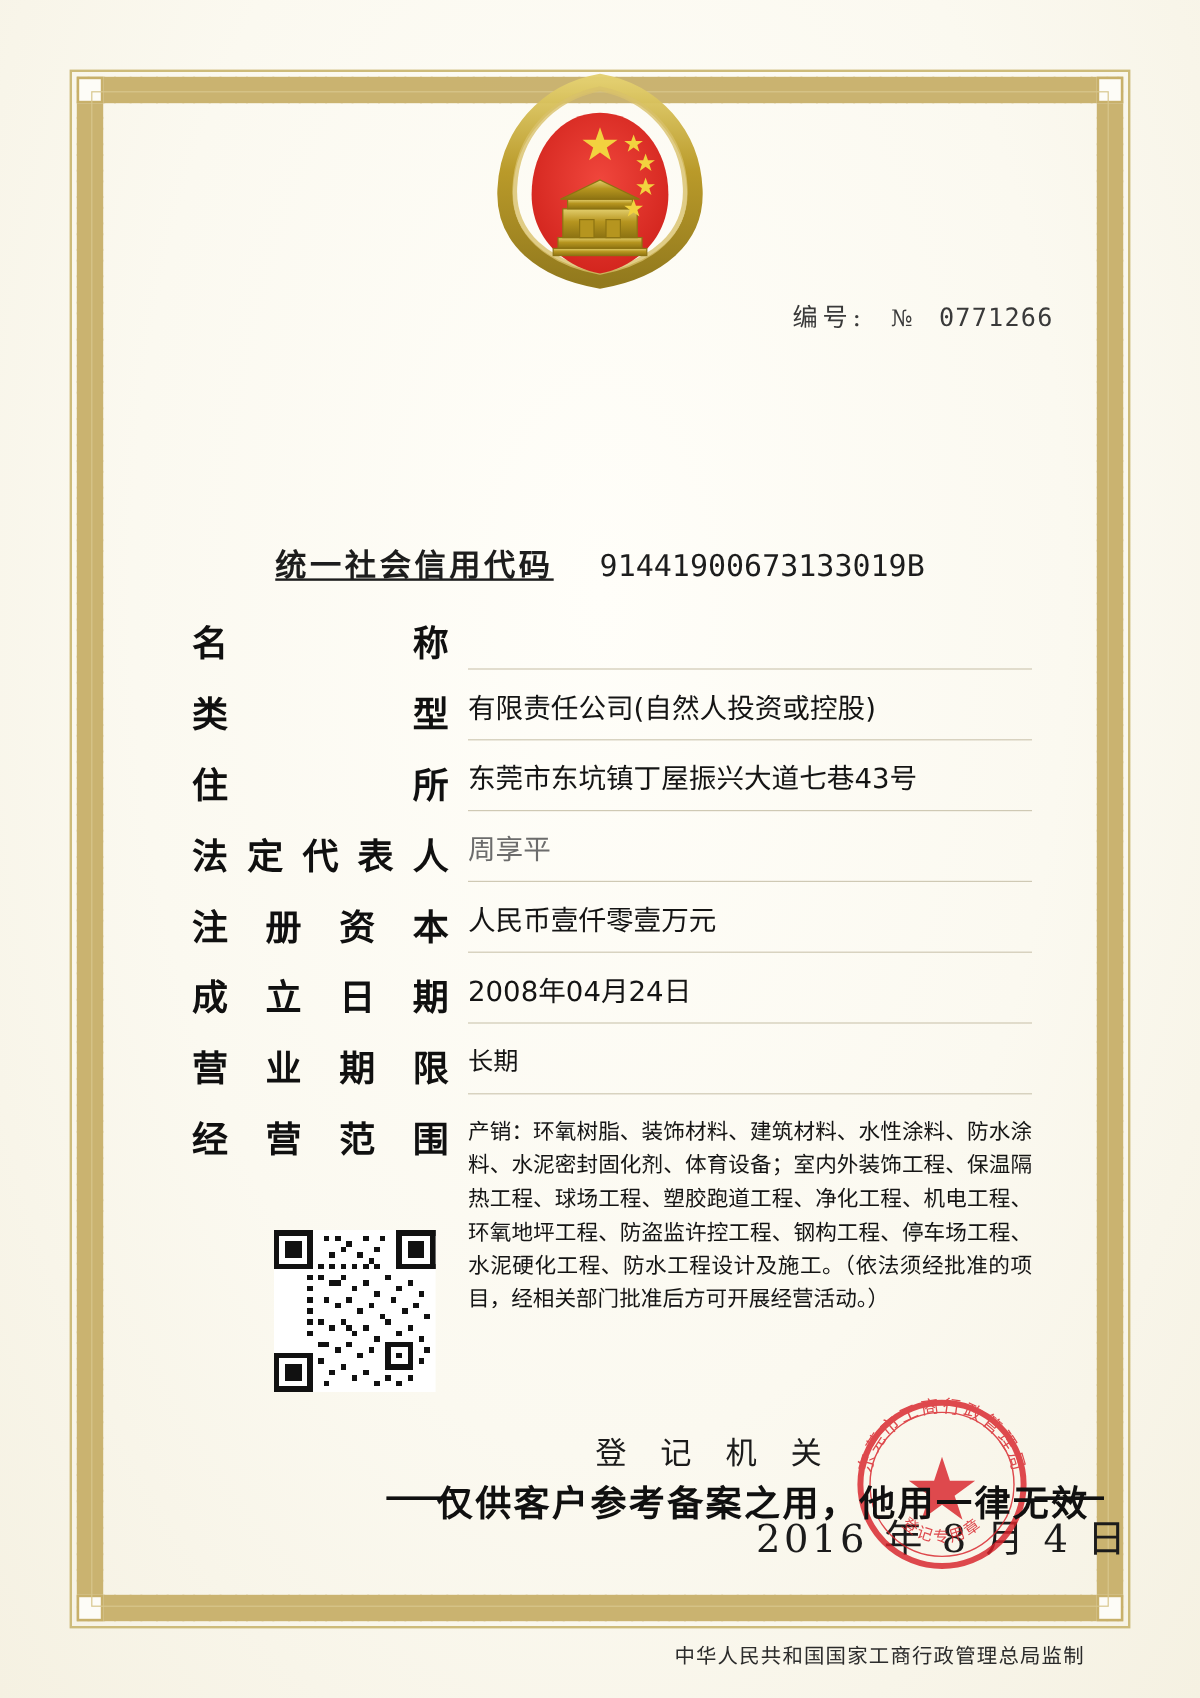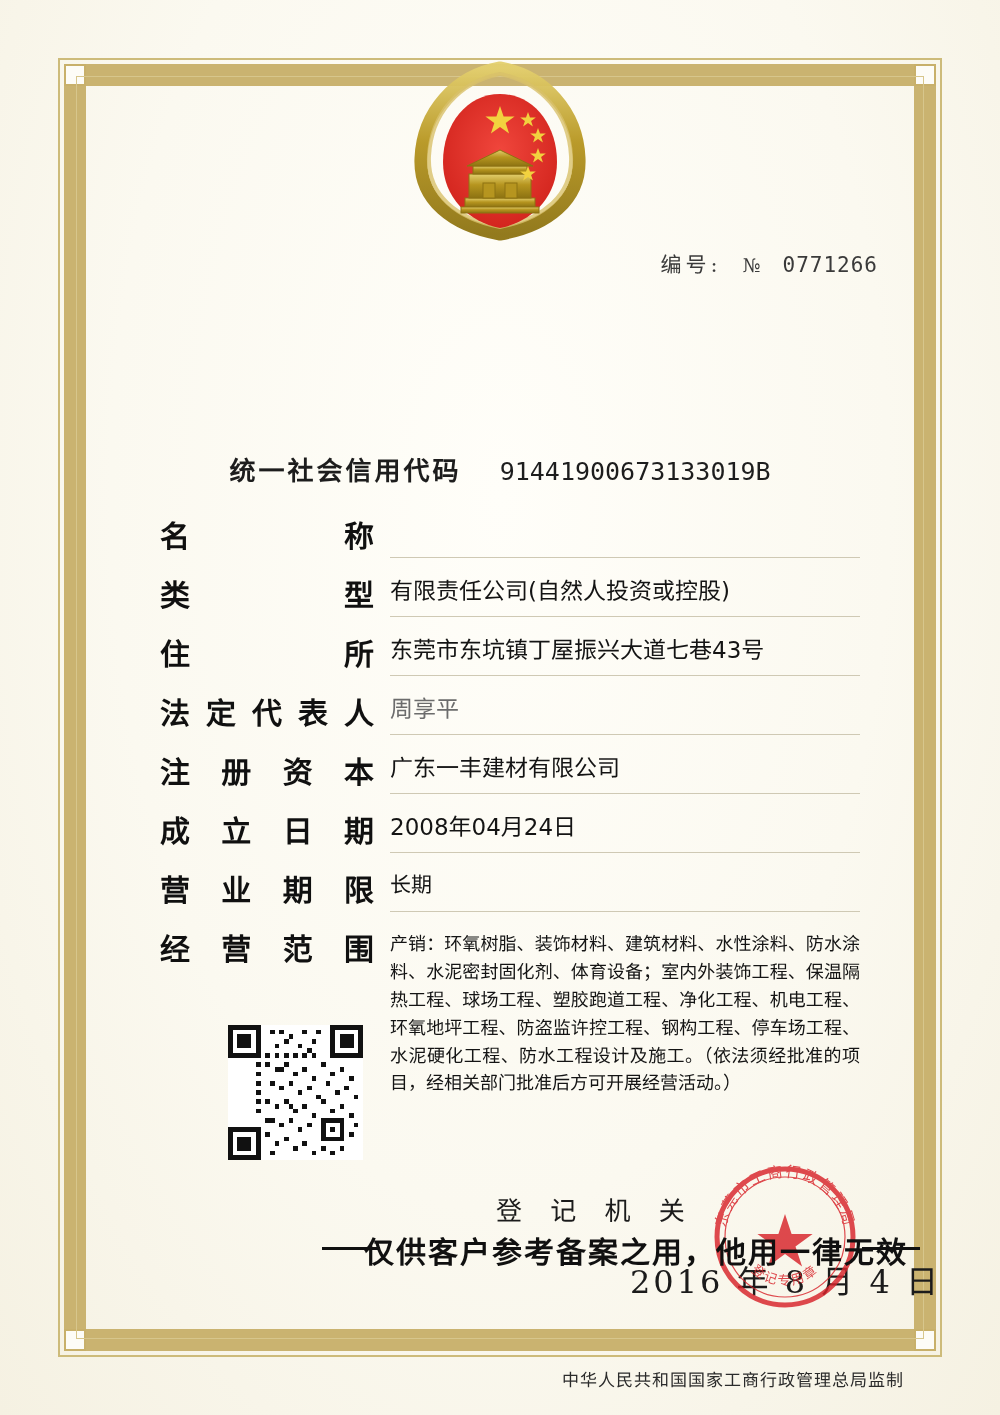--- a/index.html
+++ b/index.html
@@ -99,21 +99,21 @@
     text-shadow:0 2px 1px rgba(120,95,20,.35);
   }
 
   
   .code-line{
     position:absolute;left:0;right:0;top:450px;
     text-align:center;
     font-family:"DejaVu Serif","Liberation Serif",serif;
     font-size:26px;color:#1d1d1d;
   }
-  .code-line .label{letter-spacing:3px;font-weight:bold;}
+  .code-line .label{letter-spacing:3px;font-weight:bold;text-decoration:underline;}
   .code-line .value{
     font-family:"DejaVu Sans Mono","Liberation Mono",monospace;
     font-size:25px;margin-left:30px;letter-spacing:0px;
   }
 
   
   .fields{
     position:absolute;left:160px;top:512px;width:700px;
   }
   .row{
@@ -297,21 +297,21 @@
       <div class="underline"></div>
     </div>
 
     <div class="row">
       <div class="k">
         <span>注</span>
           <span>册</span>
           <span>资</span>
           <span>本</span>
       </div>
-      <div class="v">广东一丰建材有限公司</div>
+      <div class="v">人民币壹仟零壹万元</div>
       <div class="underline"></div>
     </div>
 
     <div class="row">
       <div class="k">
         <span>成</span>
           <span>立</span>
           <span>日</span>
           <span>期</span>
       </div>

